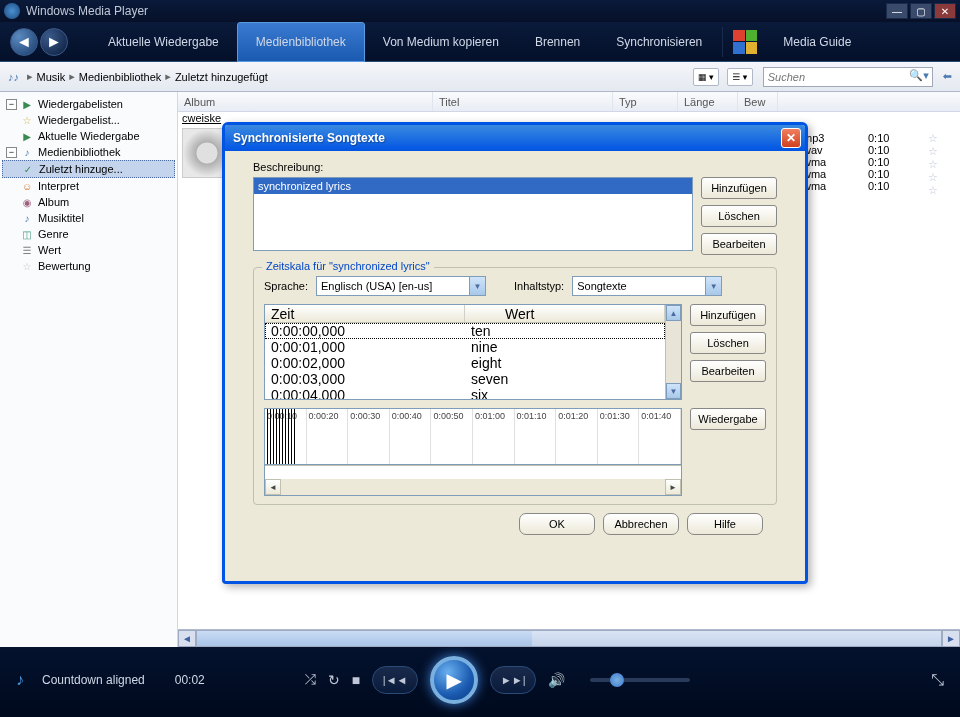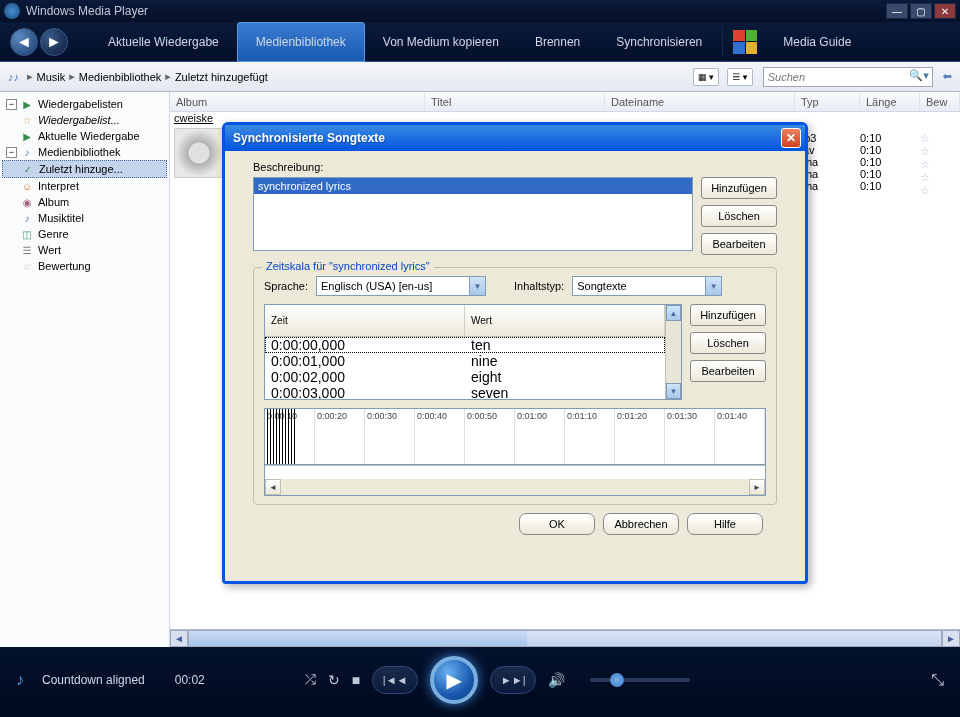--- a/index.html
+++ b/index.html
@@ -85,21 +85,21 @@
   .dlg-btn { width:76px; height:22px; background:linear-gradient(to bottom,#fff,#ece9d8); border:1px solid #888; border-radius:3px; font-size:11px; cursor:pointer;}
 
   .group { border:1px solid #c0c0b0; border-radius:4px; margin-top:12px; padding:8px 10px 8px 10px; position:relative;}
   .group-legend { position:absolute; top:-8px; left:8px; background:#ece9d8; padding:0 4px; font-size:11px; color:#0046c8;}
   .lang-row { display:flex; align-items:center; gap:8px; font-size:11px; margin-bottom:8px;}
   .combo { height:20px; border:1px solid #7f9db9; background:#fff; font-size:11px; display:flex; align-items:center; padding:0 4px; position:relative;}
   .combo .arrow { position:absolute; right:0; top:0; width:16px; height:100%; background:linear-gradient(to bottom,#cfe4fa,#a8c8ea); border-left:1px solid #7f9db9; display:flex; align-items:center; justify-content:center; color:#4a6aa0; font-size:8px;}
 
   .grid-area { display:flex; gap:8px; margin-top:6px;}
   .grid { flex:1; height:96px; border:1px solid #7f9db9; background:#fff; display:flex; flex-direction:column;}
-  .grid-hdr { height:32px; background:linear-gradient(to bottom,#fff,#ece9d8); border-bottom:1px solid #c0c0b0; display:flex; font-size:10px;}
+  .grid-hdr { height:18px; background:linear-gradient(to bottom,#fff,#ece9d8); border-bottom:1px solid #c0c0b0; display:flex; font-size:14px;gap:34px;}
   .gh { padding:0 6px; border-right:1px solid #d0d0c8; display:flex; align-items:center;}
   .gh1{width:200px} .gh2{flex:1}
   .grid-body { flex:1; overflow:hidden; font-size:14px;}
   .grow { display:flex; padding:0 0;}
   .grow.sel { outline:1px dotted #000; outline-offset:-1px;}
   .gc1{width:200px; padding-left:6px;} .gc2{flex:1; padding-left:6px;}
   .grid-scroll { width:16px; background:#ece9d8; border-left:1px solid #c0c0b0; display:flex; flex-direction:column;}
   .grid-scroll .sa{height:16px; background:linear-gradient(to bottom,#cfe4fa,#a8c8ea); border:1px solid #7f9db9; display:flex; align-items:center; justify-content:center; font-size:8px; color:#4a6aa0;}
   .grid-scroll .strack{flex:1; background:#e8e4d8;}
 
@@ -172,21 +172,21 @@
 <div class="main">
 
   <div class="tree">
     <div class="tree-item">
         <span class="tree-tw">−</span>
         <span class="tree-icon" style="color:#3a8a50">▶</span>
         <span>Wiedergabelisten</span>
       </div>
     <div class="tree-item lv1">
         <span class="tree-icon" style="color:#d0b040">☆</span>
-        <span style="font-style:italic">Wiedergabelist...</span>
+        <span style="">Wiedergabelist...</span>
       </div>
     <div class="tree-item lv1">
         <span class="tree-icon" style="color:#3a8a50">▶</span>
         <span>Aktuelle Wiedergabe</span>
       </div>
     <div class="tree-item">
         <span class="tree-tw">−</span>
         <span class="tree-icon" style="color:#4a7ab0">♪</span>
         <span>Medienbibliothek</span>
       </div>
@@ -217,21 +217,20 @@
     <div class="tree-item lv1">
         <span class="tree-icon" style="color:#c0c0c0">☆</span>
         <span>Bewertung</span>
       </div>
   </div>
 
   <div class="tracklist">
     <div class="col-hdr">
       <div class="ch ch1">Album</div>
       <div class="ch ch2">Titel</div>
-      <div class="ch ch3">Dateiname</div>
       <div class="ch ch4">Typ</div>
       <div class="ch ch5">Länge</div>
       <div class="ch ch6">Bew</div>
     </div>
     <div style="display:flex;">
       <div style="width:255px">
         <div class="album-label">cweiske</div>
         <div class="album-block">
           <div class="album-art"></div>
         </div>
@@ -414,20 +413,23 @@
                 <div style="left: 29px;"></div>
               </div>
           </div>
           <div class="tl-bot"></div>
           <div class="tl-hsb">
             <div class="sa">◄</div>
               <div class="strack"></div>
               <div class="sa">►</div>
           </div>
         </div>
+        <div class="btn-col">
+          <button class="dlg-btn">Wiedergabe</button>
+        </div>
       </div>
     </div>
 
     <div class="dlg-footer">
       <button class="dlg-footbtn">OK</button>
       <button class="dlg-footbtn">Abbrechen</button>
       <button class="dlg-footbtn">Hilfe</button>
     </div>
   </div>
 </div>

